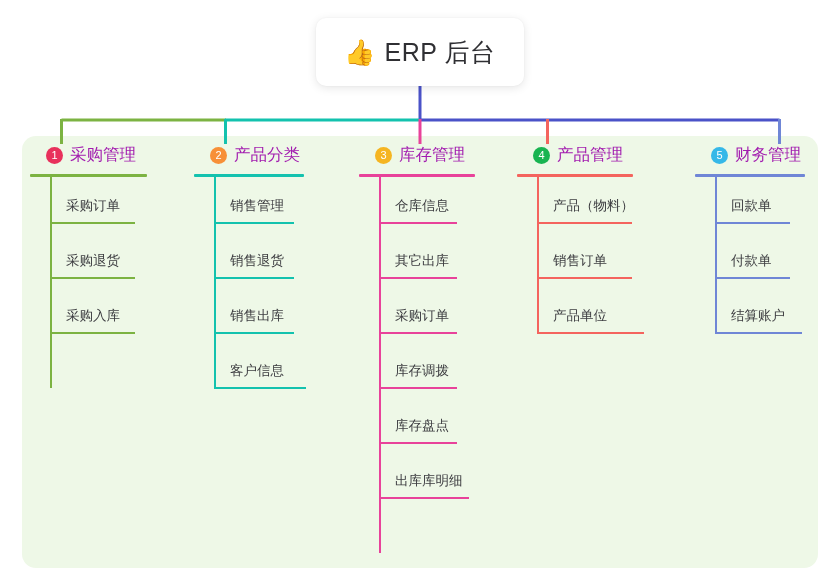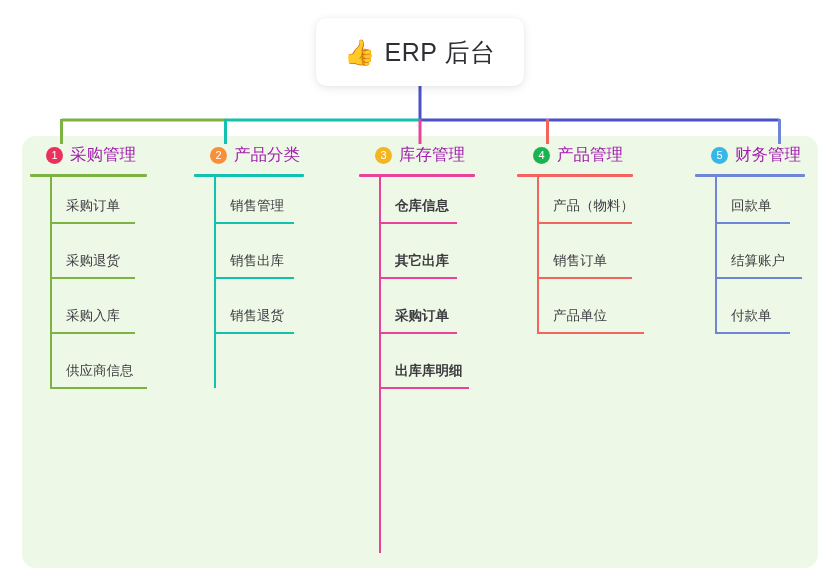--- a/index.html
+++ b/index.html
@@ -186,66 +186,74 @@
           <div class="leaf-rule" style="background: rgb(124, 179, 66); width: 85px;"></div>
         </div>
         <div class="leaf">
           <span class="leaf-label">采购退货</span>
           <div class="leaf-rule" style="background: rgb(124, 179, 66); width: 85px;"></div>
         </div>
         <div class="leaf">
           <span class="leaf-label">采购入库</span>
           <div class="leaf-rule" style="background: rgb(124, 179, 66); width: 85px;"></div>
         </div>
-        <div class="leaf">
-          <span class="leaf-label">供应商信息</span>
-          <div class="leaf-rule" style="background: rgb(124, 179, 66); width: 97px;"></div>
-        </div>
       </div>
     </div>
     <div class="column" style="left: 194px;">
       <div class="col-header">
         <span class="badge" style="background: rgb(247, 144, 56);">2</span>
         <span class="col-title">产品分类</span>
       </div>
       <div class="col-rule" style="background: rgb(19, 194, 174); width: 110px;"></div>
       <div class="col-body" style="height: 220px;">
         <div class="spine" style="background: rgb(19, 194, 174); height: 211px;"></div>
         <div class="leaf">
           <span class="leaf-label">销售管理</span>
           <div class="leaf-rule" style="background: rgb(19, 194, 174); width: 80px;"></div>
         </div>
         <div class="leaf">
+          <span class="leaf-label">销售退货</span>
+          <div class="leaf-rule" style="background: rgb(19, 194, 174); width: 80px;"></div>
+        </div>
+        <div class="leaf">
           <span class="leaf-label">销售出库</span>
           <div class="leaf-rule" style="background: rgb(19, 194, 174); width: 80px;"></div>
         </div>
         <div class="leaf">
-          <span class="leaf-label">销售退货</span>
-          <div class="leaf-rule" style="background: rgb(19, 194, 174); width: 80px;"></div>
+          <span class="leaf-label">客户信息</span>
+          <div class="leaf-rule" style="background: rgb(19, 194, 174); width: 92px;"></div>
         </div>
       </div>
     </div>
     <div class="column" style="left: 359px;">
       <div class="col-header">
         <span class="badge" style="background: rgb(245, 181, 33);">3</span>
         <span class="col-title">库存管理</span>
       </div>
       <div class="col-rule" style="background: rgb(232, 66, 154); width: 116px;"></div>
-      <div class="col-body" style="height: 385px; font-weight: bold;">
+      <div class="col-body" style="height: 385px;">
         <div class="spine" style="background: rgb(232, 66, 154); height: 376px;"></div>
         <div class="leaf">
           <span class="leaf-label">仓库信息</span>
           <div class="leaf-rule" style="background: rgb(232, 66, 154); width: 78px;"></div>
         </div>
         <div class="leaf">
           <span class="leaf-label">其它出库</span>
           <div class="leaf-rule" style="background: rgb(232, 66, 154); width: 78px;"></div>
         </div>
         <div class="leaf">
           <span class="leaf-label">采购订单</span>
+          <div class="leaf-rule" style="background: rgb(232, 66, 154); width: 78px;"></div>
+        </div>
+        <div class="leaf">
+          <span class="leaf-label">库存调拨</span>
+          <div class="leaf-rule" style="background: rgb(232, 66, 154); width: 78px;"></div>
+        </div>
+        <div class="leaf">
+          <span class="leaf-label">库存盘点</span>
           <div class="leaf-rule" style="background: rgb(232, 66, 154); width: 78px;"></div>
         </div>
         <div class="leaf">
           <span class="leaf-label">出库库明细</span>
           <div class="leaf-rule" style="background: rgb(232, 66, 154); width: 90px;"></div>
         </div>
       </div>
     </div>
     <div class="column" style="left: 517px;">
       <div class="col-header">
@@ -275,22 +283,22 @@
         <span class="col-title">财务管理</span>
       </div>
       <div class="col-rule" style="background: rgb(111, 134, 214); width: 110px;"></div>
       <div class="col-body" style="height: 165px;">
         <div class="spine" style="background: rgb(111, 134, 214); height: 156px;"></div>
         <div class="leaf">
           <span class="leaf-label">回款单</span>
           <div class="leaf-rule" style="background: rgb(111, 134, 214); width: 75px;"></div>
         </div>
         <div class="leaf">
+          <span class="leaf-label">付款单</span>
+          <div class="leaf-rule" style="background: rgb(111, 134, 214); width: 75px;"></div>
+        </div>
+        <div class="leaf">
           <span class="leaf-label">结算账户</span>
           <div class="leaf-rule" style="background: rgb(111, 134, 214); width: 87px;"></div>
         </div>
-        <div class="leaf">
-          <span class="leaf-label">付款单</span>
-          <div class="leaf-rule" style="background: rgb(111, 134, 214); width: 75px;"></div>
-        </div>
       </div>
     </div>
   </div>
 
 </body></html>

